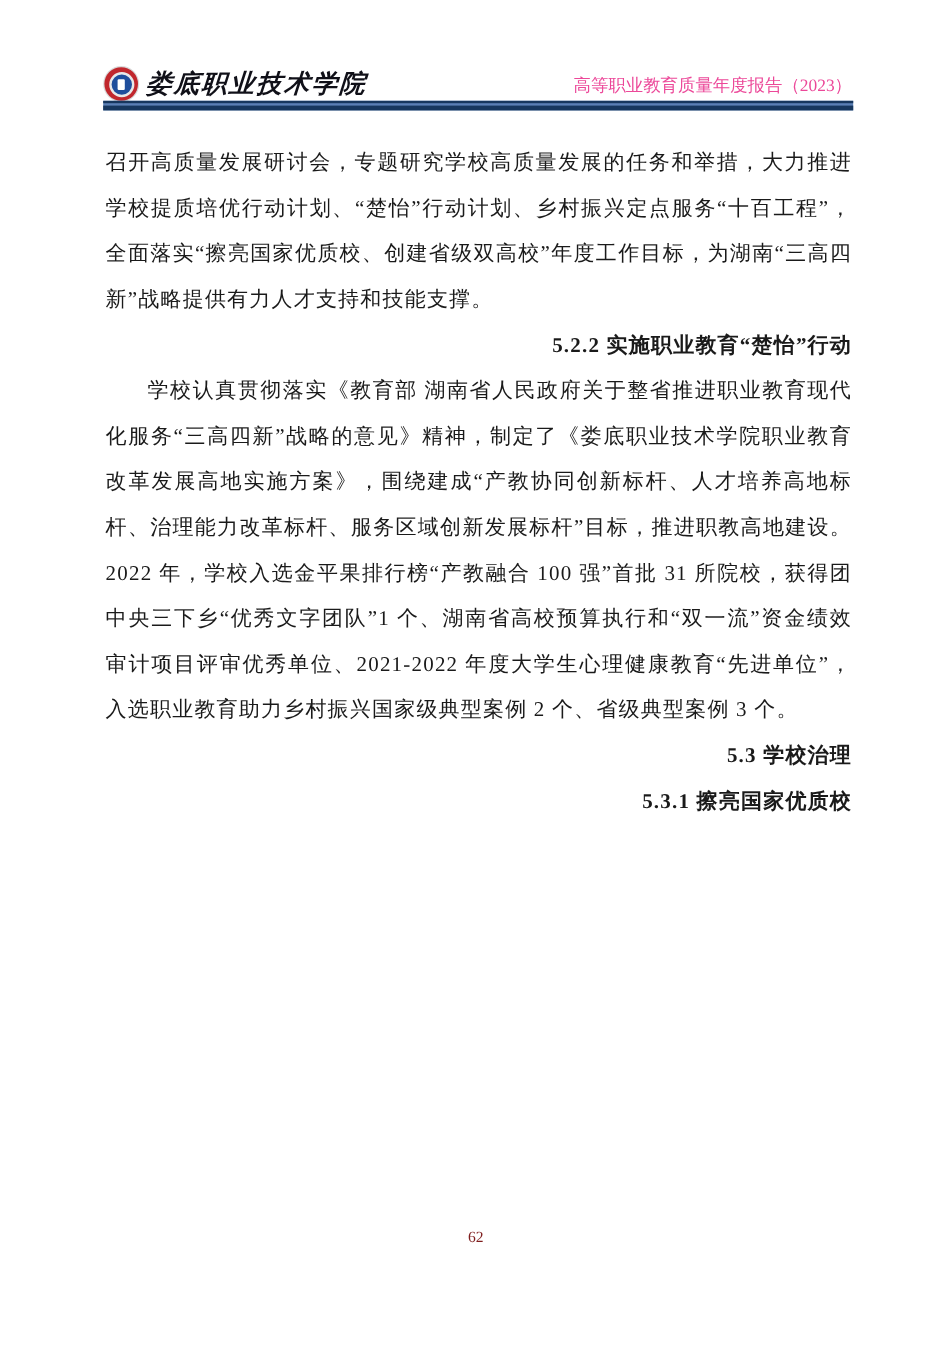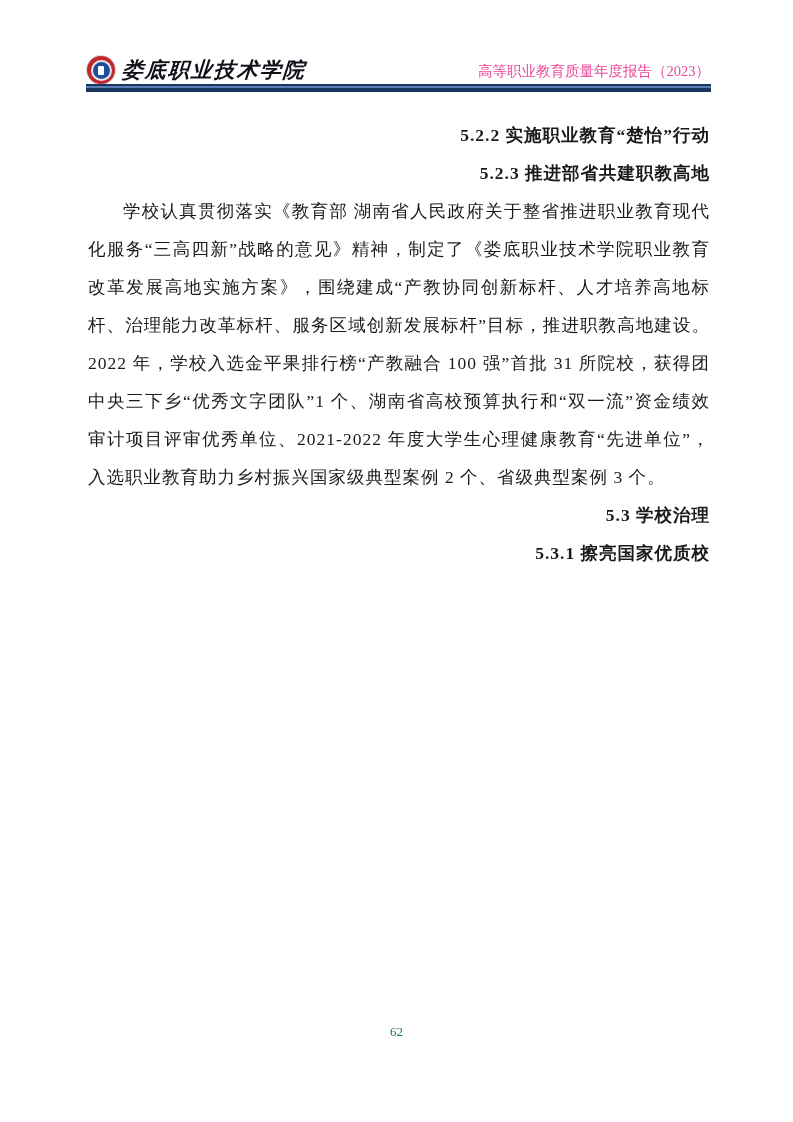--- a/index.html
+++ b/index.html
@@ -72,21 +72,21 @@
   .main p.no-indent{text-indent:0;}
   .main h3{
     font-weight:bold;text-indent:2em;text-align:right;
     letter-spacing:1px;
   }
   
   .footer{
     position:absolute;left:0;right:0;top:1022px;
     text-align:center;
   }
-  .page-number{font-size:13px;color:#0f766e;}
+  .page-number{font-size:13px;color:#7f1d1d;}
 </style>
 </head>
 <body>
 
 <div class="page">
 
   <div class="header">
     <div class="header-left">
       <span class="logo">
         <span class="logo-disc">
@@ -94,25 +94,25 @@
         </span>
       </span>
       <span class="school-name">娄底职业技术学院</span>
     </div>
     <div class="report-title">高等职业教育质量年度报告（2023）</div>
   </div>
 
   <div class="header-rule"></div>
 
   <div class="main">
+    <p class="no-indent">召开高质量发展研讨会，专题研究学校高质量发展的任务和举措，大力推进学校提质培优行动计划、“楚怡”行动计划、乡村振兴定点服务“十百工程”，全面落实“擦亮国家优质校、创建省级双高校”年度工作目标，为湖南“三高四新”战略提供有力人才支持和技能支撑。</p>
 
     <h3>5.2.2 实施职业教育“楚怡”行动</h3>
 
 
-    <h3>5.2.3 推进部省共建职教高地</h3>
 
     <p>学校认真贯彻落实《教育部 湖南省人民政府关于整省推进职业教育现代化服务“三高四新”战略的意见》精神，制定了《娄底职业技术学院职业教育改革发展高地实施方案》，围绕建成“产教协同创新标杆、人才培养高地标杆、治理能力改革标杆、服务区域创新发展标杆”目标，推进职教高地建设。2022 年，学校入选金平果排行榜“产教融合 100 强”首批 31 所院校，获得团中央三下乡“优秀文字团队”1 个、湖南省高校预算执行和“双一流”资金绩效审计项目评审优秀单位、2021-2022 年度大学生心理健康教育“先进单位”，入选职业教育助力乡村振兴国家级典型案例 2 个、省级典型案例 3 个。</p>
 
     <h3>5.3 学校治理</h3>
 
     <h3>5.3.1 擦亮国家优质校</h3>
 
   </div>
 
   <div class="footer">

